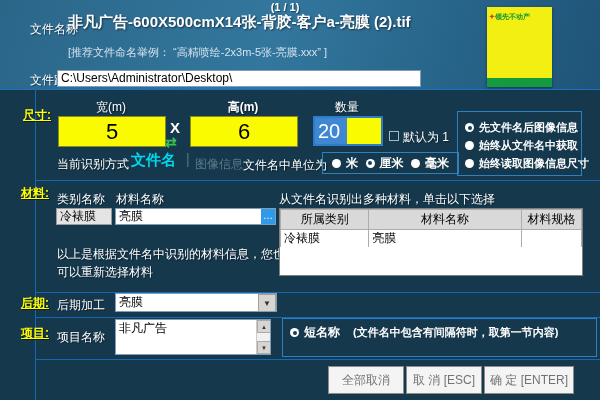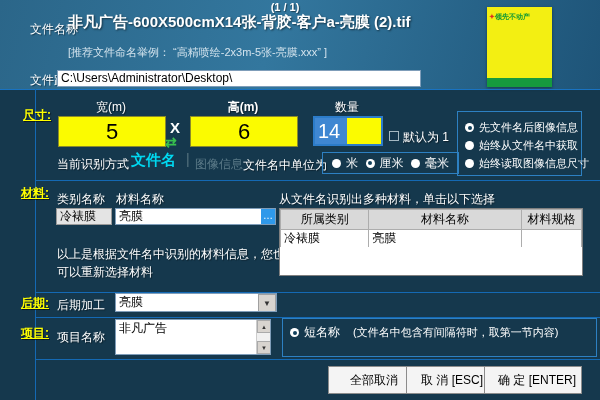--- a/index.html
+++ b/index.html
@@ -14,23 +14,23 @@
   .vline{background:#1469b4;width:1px;}
   .yfield{background:#fbfb00;border:1px solid #8a8a29;color:#000;text-align:center;
           font-size:22px;overflow:hidden;}
   .inp{background:#ffffff;border:1px solid #7f9db9;color:#000;font-size:12px;
        padding:0 3px;white-space:nowrap;overflow:hidden;}
   .bluebox{border:1px solid #2d80c2;}
   .radio{display:inline-block;width:9px;height:9px;border-radius:50%;background:#fff;
          position:relative;flex:none;}
   .radio.sel::after{content:"";position:absolute;left:2.5px;top:2.5px;width:4px;height:4px;
          border-radius:50%;background:#11405c;}
-  .optrow{display:flex;align-items:center;gap:5px;color:#fff;font-size:11px;white-space:nowrap;}
-  .btn{background:#f4f4f4;border:1px solid #8c8c8c;color:#000000;font-size:12px;
-       display:flex;align-items:center;justify-content:center;white-space:nowrap;cursor:default;padding-left:8px;}
+  .optrow{display:flex;align-items:center;gap:5px;color:#fff;font-size:11px;white-space:nowrap;font-weight:bold;}
+  .btn{background:#f4f4f4;border:1px solid #8c8c8c;color:#737373;font-size:12px;
+       display:flex;align-items:center;justify-content:center;white-space:nowrap;cursor:default;}
   .greybtn{background:#d8d4cf;border:1px solid #a0a0a0;color:#333;display:flex;
        align-items:center;justify-content:center;}
   table.mat{border-collapse:collapse;width:100%;background:#fff;font-size:12px;color:#000;
        table-layout:fixed;}
   table.mat th{background:#d9d9d9;font-weight:normal;border:1px solid #adadad;height:17px;
        text-align:center;overflow:hidden;white-space:nowrap;}
   table.mat td{border-left:1px solid #adadad;border-right:1px solid #adadad;height:16px;
        padding:0 3px;overflow:hidden;white-space:nowrap;}
 </style>
 </head>
@@ -78,21 +78,21 @@
 
   <div class="abs" style="left:170px;top:119px;color:#fff;font-size:15px;font-weight:bold;">X</div>
   <div class="abs" style="left:165px;top:134px;color:#38bf4e;font-size:14px;font-weight:bold;">⇄</div>
 
   <div class="abs wlbl" style="left:190px;top:99px;width:106px;text-align:center;font-weight:bold;">高(m)</div>
   <div class="abs yfield" style="left:190px;top:116px;width:106px;height:29px;line-height:29px;">6</div>
 
   <div class="abs wlbl" style="left:313px;top:99px;width:68px;text-align:center;">数量</div>
   <div class="abs" style="left:313px;top:116px;width:66px;height:26px;background:#fbfb00;
               border:2px solid #2c7cc9;font-size:20px;line-height:26px;overflow:hidden;">
-    <span style="background:#3f87d2;color:#fff;padding:0 7px 0 3px;display:inline-block;height:26px;">14</span>
+    <span style="background:#3f87d2;color:#fff;padding:0 7px 0 3px;display:inline-block;height:26px;">20</span>
   </div>
 
   <div class="abs" style="left:389px;top:131px;width:8px;height:8px;background:#14374e;border:1px solid #a4b8c2;"></div>
   <div class="abs wlbl" style="left:403px;top:129px;">默认为 1</div>
 
   <div class="abs wlbl" style="left:57px;top:156px;">当前识别方式</div>
   <div class="abs" style="left:131px;top:151px;color:#00d8f0;font-size:15px;font-weight:bold;">文件名</div>
   <div class="abs" style="left:186px;top:151px;color:#56737f;font-size:14px;">|</div>
   <div class="abs" style="left:195px;top:156px;color:#5b7a88;font-size:12px;">图像信息</div>
 

